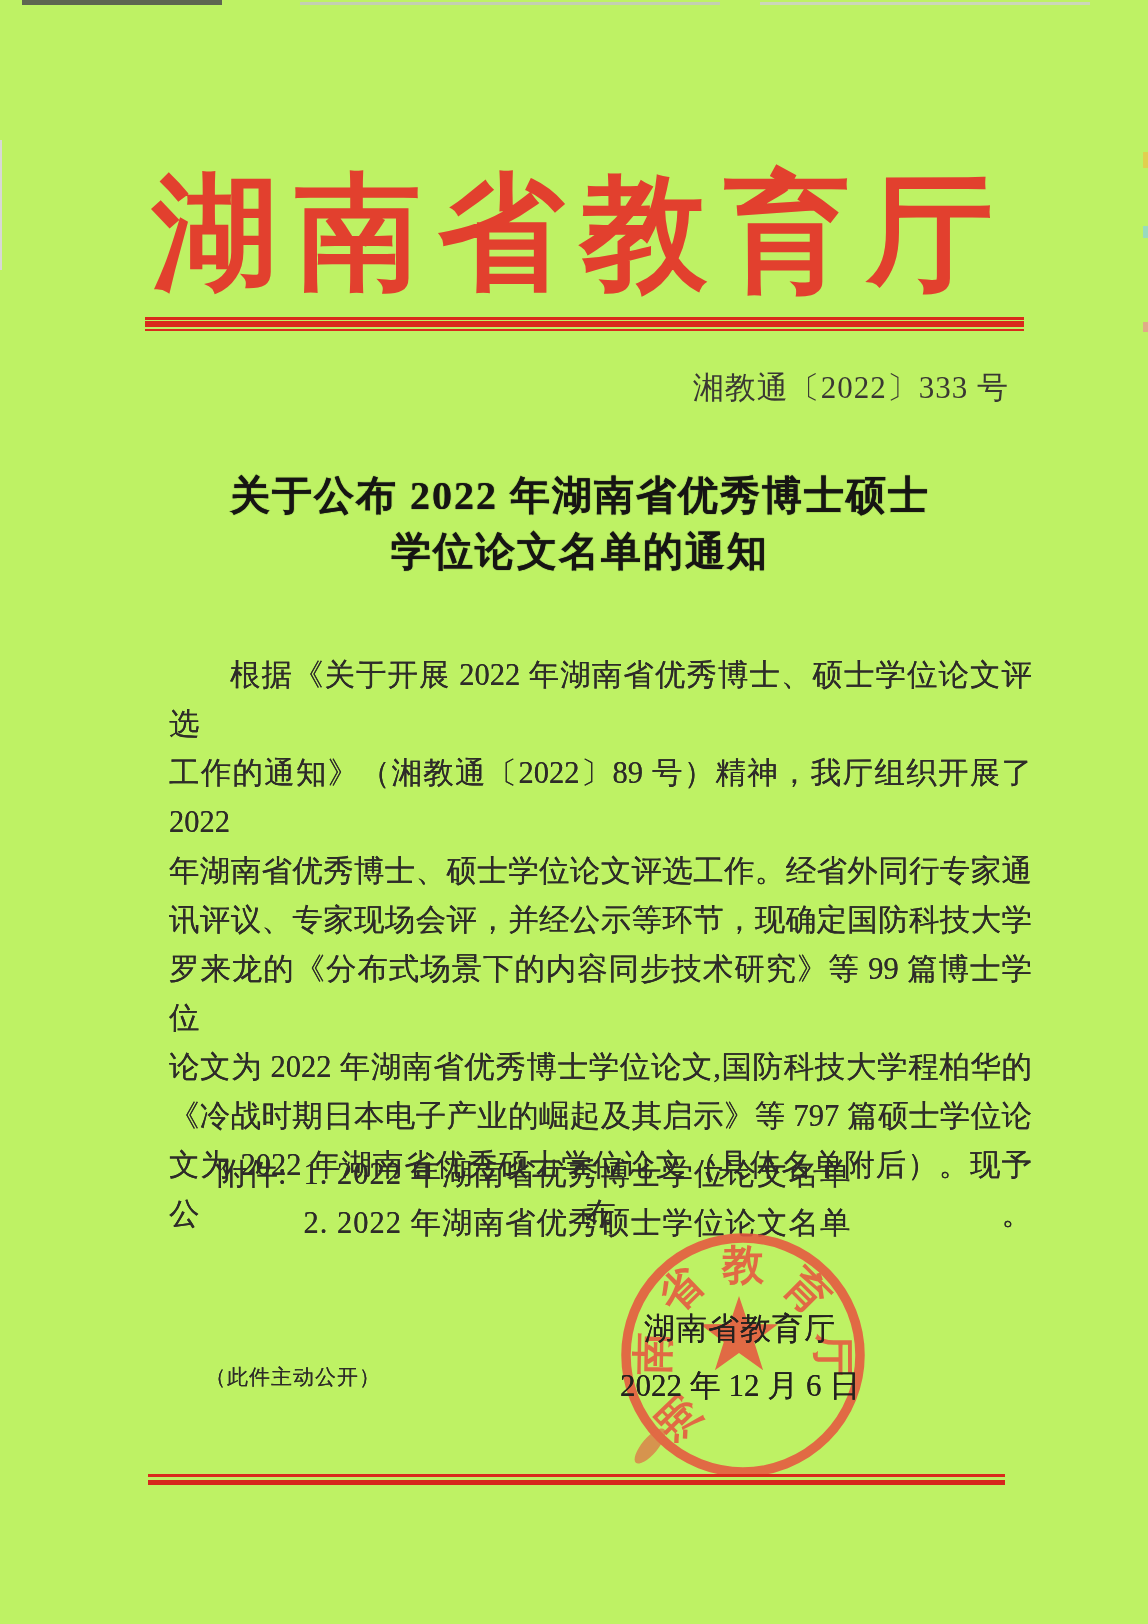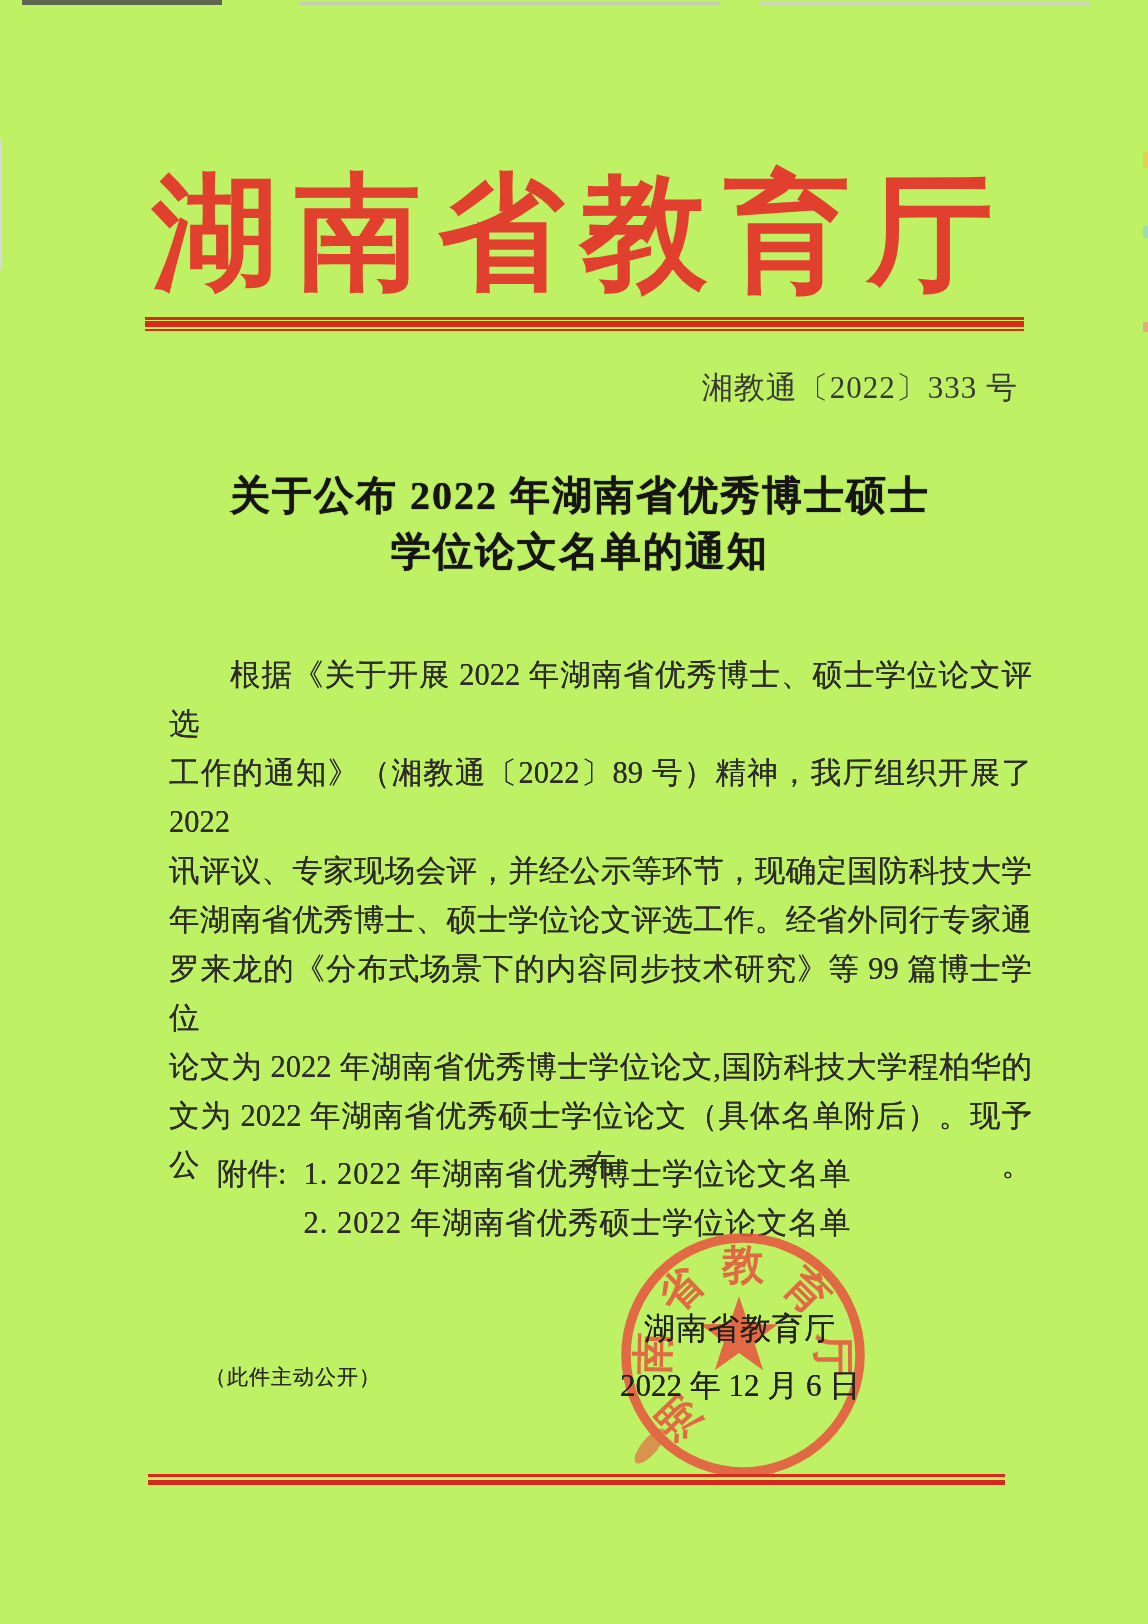--- a/index.html
+++ b/index.html
@@ -30,21 +30,21 @@
     color:#e2402e;
   }
   .rule-top{
     position:absolute;left:145px;top:317px;width:879px;height:14px;
     background:linear-gradient(to bottom,
       #d92b1b 0 3px, transparent 3px 4.5px,
       #d92b1b 4.5px 10.5px, transparent 10.5px 12px,
       #d92b1b 12px 14px);
   }
   .doc-number{
-    position:absolute;top:368px;right:130px;
+    position:absolute;top:368px;right:139px;
     font-size:31px;line-height:40px;color:#3a3833;
     letter-spacing:1px;
   }
   .doc-title{
     position:absolute;left:6px;top:468px;width:1148px;
     text-align:center;color:#161513;
     font-size:40px;line-height:56px;font-weight:bold;
     letter-spacing:2px;
     text-shadow:0 0 1px #161513;
   }
@@ -111,24 +111,25 @@
   <div class="doc-number">湘教通〔2022〕333 号</div>
 
   <div class="doc-title">
     <div>关于公布 2022 年湖南省优秀博士硕士</div>
     <div>学位论文名单的通知</div>
   </div>
 
   <div class="body-text">
     <div class="line j indent">根据《关于开展 2022 年湖南省优秀博士、硕士学位论文评选</div>
     <div class="line j">工作的通知》（湘教通〔2022〕89 号）精神，我厅组织开展了 2022</div>
+    <div class="line j">年湖南省优秀博士、硕士学位论文评选工作。经省外同行专家通</div>
     <div class="line j">讯评议、专家现场会评，并经公示等环节，现确定国防科技大学</div>
-    <div class="line j">年湖南省优秀博士、硕士学位论文评选工作。经省外同行专家通</div>
     <div class="line j">罗来龙的《分布式场景下的内容同步技术研究》等 99 篇博士学位</div>
     <div class="line j">论文为 2022 年湖南省优秀博士学位论文,国防科技大学程柏华的</div>
+    <div class="line j">《冷战时期日本电子产业的崛起及其启示》等 797 篇硕士学位论</div>
     <div class="line j">文为 2022 年湖南省优秀硕士学位论文（具体名单附后）。现予公布。</div>
   </div>
 
   <div class="attachments">
     <span class="att-label">附件:</span>
     <div class="att-items">
       <div>1. 2022 年湖南省优秀博士学位论文名单</div>
       <div>2. 2022 年湖南省优秀硕士学位论文名单</div>
     </div>
   </div>

